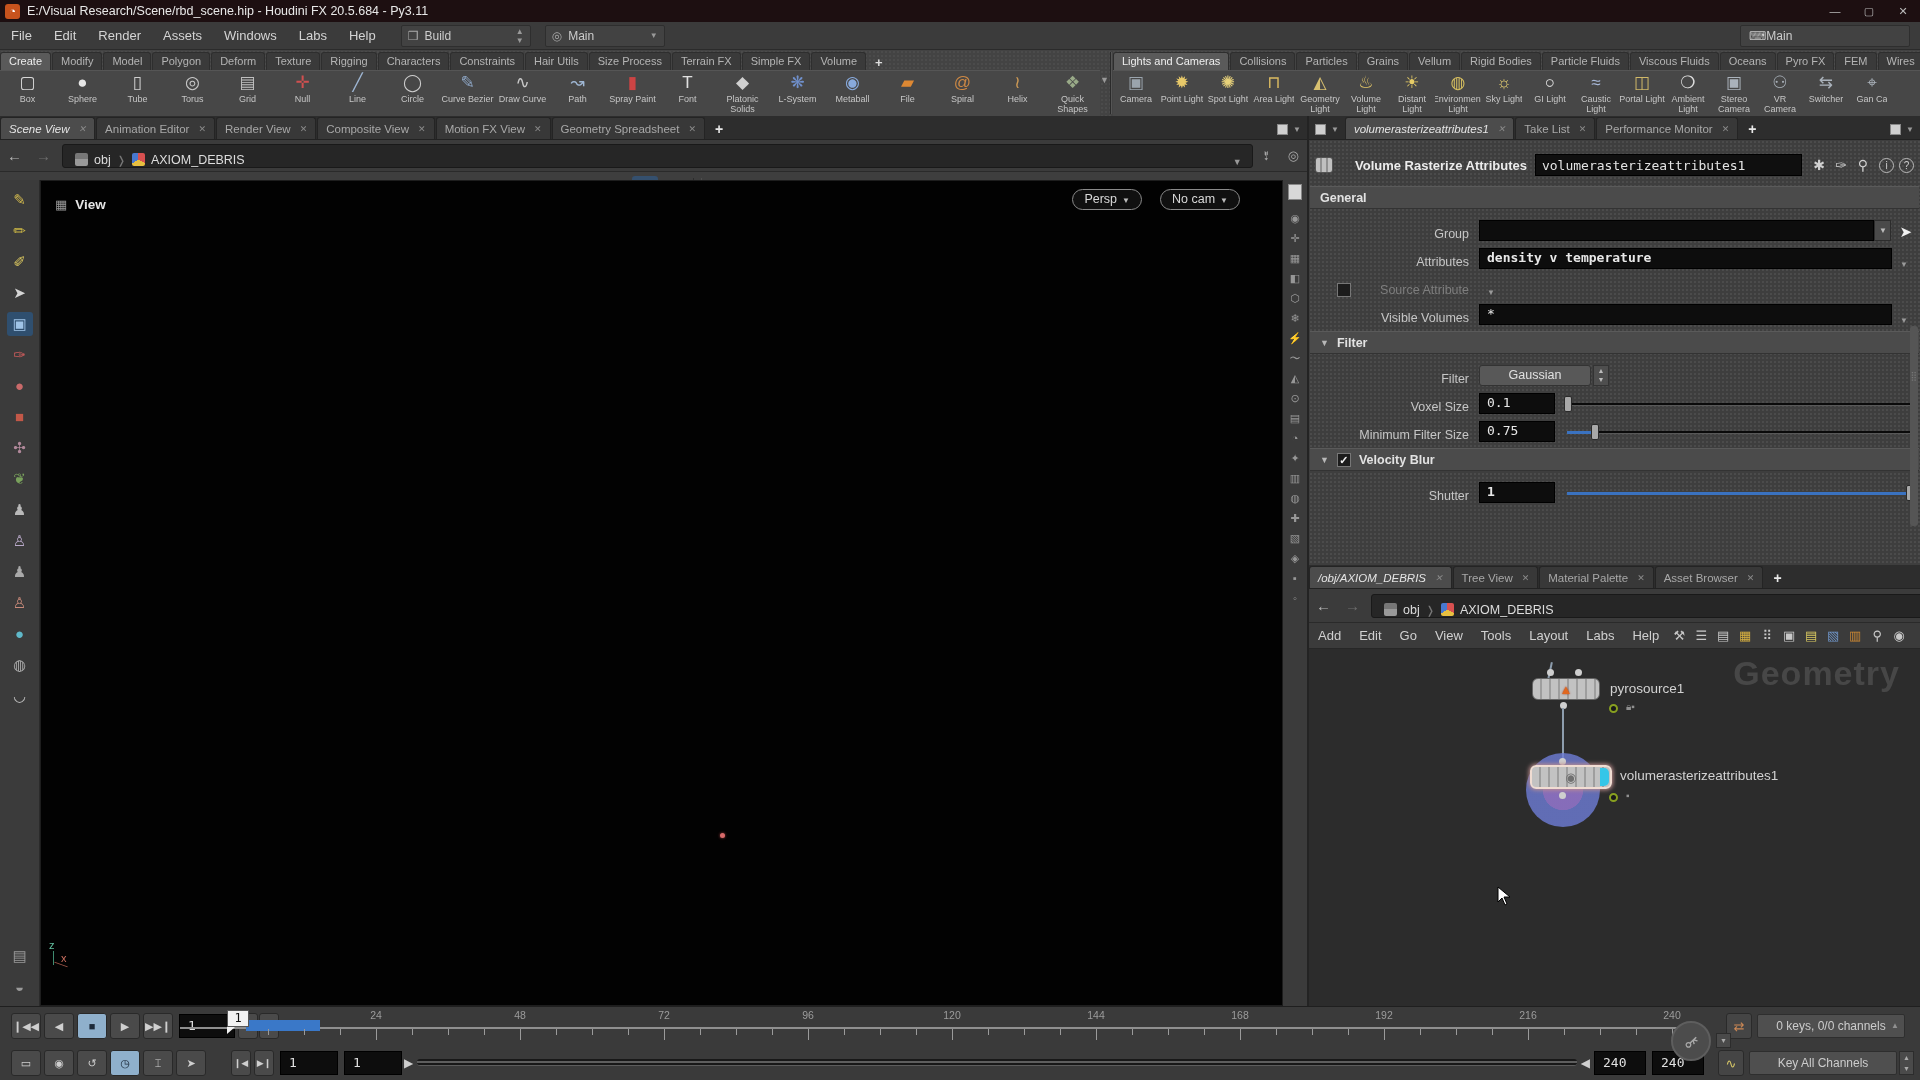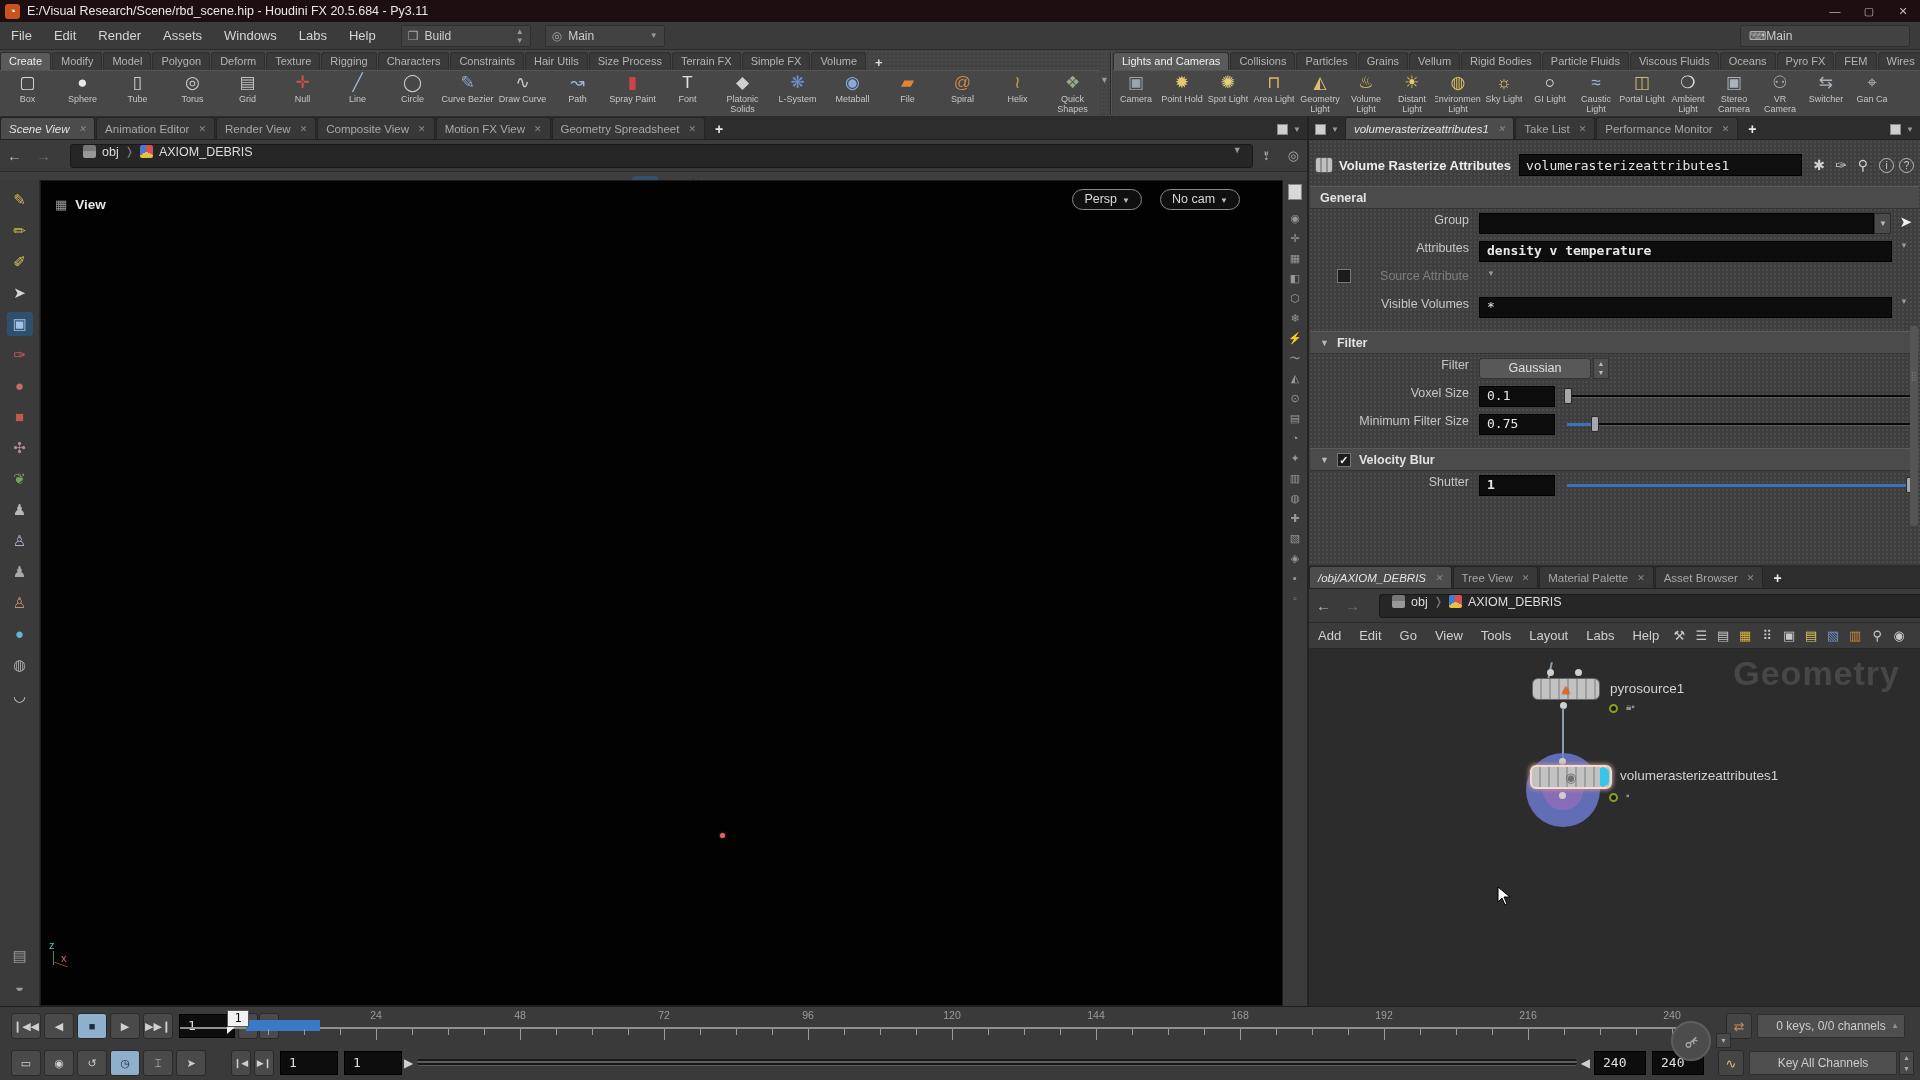--- a/index.html
+++ b/index.html
@@ -54,22 +54,22 @@
   .ptab.it { font-style:italic; }
   .ptab .x { margin-left:9px; color:#8a8a8a; font-size:9px; }
   .paddtab { color:#e8e8e8; font-weight:bold; font-size:14px; padding:0 9px 2px; }
   .pctl { display:flex; align-items:center; margin:0 6px 4px; }
   .pctl .sq { width:11px; height:11px; background:#cfcfcf; border:1px solid #888; margin-right:5px; }
   .pctl .dn { color:#999; font-size:8px; }
 
   
   .pathrow { display:flex; align-items:center; height:32px; background:#3b3b3b; border-bottom:1px solid #2a2a2a; }
   .navarr { font-size:15px; font-weight:bold; padding:0 7px; }
-  .bcwrap { display:flex; align-items:flex-start; height:24px; background:#262626; border:1px solid #191919;
-            border-radius:3px; flex:1; margin-left:12px; padding:0 6px; }
+  .bcwrap { display:flex; align-items:flex-end; height:24px; background:#262626; border:1px solid #191919;
+            border-radius:3px; flex:1; margin-left:4px; padding:0 6px; }
   .bcseg { display:flex; align-items:center; color:#ddd; font-size:12.5px; padding:0 6px; }
   .bcico { width:13px; height:13px; margin-right:6px; border-radius:2px; }
   .ico-obj { background:#8a8a8a; background-image:linear-gradient(#777 50%, #999 50%); }
   .ico-geo { background:conic-gradient(#d85050 0 33%, #e8c040 33% 66%, #4878d0 66% 100%); }
   .bcsep { color:#777; font-size:11px; }
   .bcdn { margin-left:auto; color:#999; font-size:9px; padding:0 4px; }
   .pico { color:#a8a8a8; font-size:13px; padding:0 8px; }
   .rot45 { display:inline-block; transform:rotate(45deg); }
 
   
@@ -111,33 +111,33 @@
   .stowhandle { width:14px; height:16px; background:#d8d8d8; border:1px solid #888; margin-bottom:8px; }
   .stowico { color:#979797; font-size:11px; height:20px; line-height:20px; }
 
   
   #params { position:absolute; left:1307px; top:116px; width:613px; height:449px; background:#3e3e3e;
             border-left:2px solid #232323;
             background-image:radial-gradient(rgba(86,86,86,.55) 1px, transparent 1.1px); background-size:4px 4px; }
   .parmhdr { display:flex; align-items:center; height:30px; margin-top:10px; padding:0 6px; }
   .nodetypeico { width:18px; height:16px; background:repeating-linear-gradient(90deg,#c0c0c0 0 4px,#909090 4px 6px);
                  border:1px solid #555; border-radius:3px; margin-right:6px; }
-  .parmtitle { font-weight:bold; color:#ececec; font-size:13px; margin-right:8px; white-space:nowrap; }
+  .parmtitle { font-weight:bold; color:#ececec; font-size:13px; margin-right:8px; white-space:nowrap;margin-left:16px; }
   .namefield { flex:1; height:22px; background:#0f0f0f; border:1px solid #000; color:#e4e4e4;
                font-family:"DejaVu Sans Mono",monospace; font-size:13px; padding:2px 6px; }
   .hdrico { width:22px; text-align:center; color:#d0d0d0; font-size:14px; }
   .circ { display:inline-block; width:15px; height:15px; border:1px solid #bbb; border-radius:50%;
           line-height:14px; text-align:center; font-size:10px; color:#ccc; margin-left:5px; }
   .secband { display:flex; align-items:center; height:23px; background:#4b4b4b; border-top:1px solid #5a5a5a;
              border-bottom:1px solid #333; margin:6px 1px 4px; padding-left:10px; color:#e2e2e2;
              font-weight:bold; font-size:12.5px; }
   .secband .tri { color:#b8b8b8; font-size:9px; margin-right:8px; }
   .chk { width:14px; height:14px; background:#1c1c1c; border:1px solid #777; color:#f0f0f0; font-size:11px;
          line-height:13px; text-align:center; margin-right:8px; }
-  .prow { display:flex; align-items:flex-start; height:28px; padding-right:8px; }
+  .prow { display:flex; align-items:flex-end; height:28px; padding-right:8px; }
   .plabel { width:170px; text-align:right; padding-right:10px; color:#c6c6c6; font-size:12.5px; white-space:nowrap; }
   .plabel.dis { color:#7e7e7e; }
   .pfield { height:21px; background:#0d0d0d; border:1px solid #000; color:#e8e8e8;
             font-family:"DejaVu Sans Mono",monospace; font-size:13px; padding:1px 7px; }
   .pfield.b { font-weight:bold; }
   .pfield.ph { color:#6a6a6a; }
   .wide { flex:1; }
   .num { width:76px; }
   .dnbtn { width:17px; height:21px; background:#4a4a4a; border:1px solid #2c2c2c; color:#bbb; font-size:8px;
            text-align:center; line-height:20px; }
@@ -372,21 +372,21 @@
           <div class="shelf-tab">FEM</div>
           <div class="shelf-tab">Wires</div>
         </div>
         <div class="shelftools">
           <div class="stool">
             <div class="tico" style="color: rgb(154, 164, 173);">▣</div>
             <div class="tlab">Camera</div>
           </div>
           <div class="stool">
             <div class="tico" style="color: rgb(232, 201, 106);">✹</div>
-            <div class="tlab">Point Hold</div>
+            <div class="tlab">Point Light</div>
           </div>
           <div class="stool">
             <div class="tico" style="color: rgb(232, 210, 122);">✺</div>
             <div class="tlab">Spot Light</div>
           </div>
           <div class="stool">
             <div class="tico" style="color: rgb(216, 184, 96);">⊓</div>
             <div class="tlab">Area Light</div>
           </div>
           <div class="stool">

